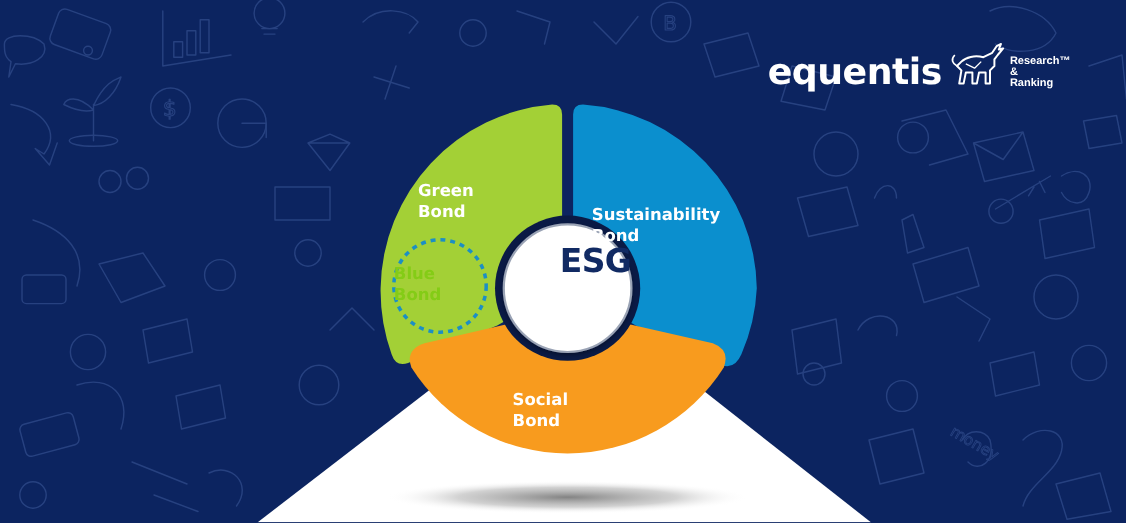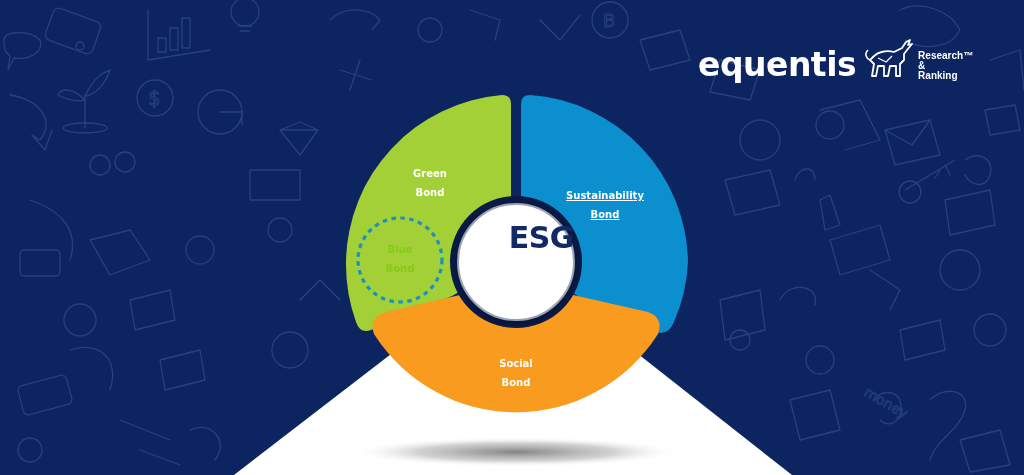--- a/index.html
+++ b/index.html
@@ -3,21 +3,21 @@
 <meta charset="utf-8">
 <style>
   html, body { margin: 0; padding: 0; }
   body { width: 1024px; height: 475px; overflow: hidden; background: #0c2460; position: relative; font-family: "DejaVu Sans", sans-serif; }
   .stage { position: absolute; left: 0; top: 0; width: 1024px; height: 475px; }
   .doodles { position: absolute; left: 0; top: 0; }
   .logo { position: absolute; left: 698px; top: 44px; height: 40px; display: flex; align-items: center; }
   .logo-word { color: #ffffff; font-family: "DejaVu Sans", sans-serif; font-weight: bold; font-size: 33px; letter-spacing: -0.5px; line-height: 1; }
   .logo-bull { width: 56px; height: 44px; margin-left: 4px; margin-top: -12px; }
   .logo-tag { display: flex; flex-direction: column; color: #ffffff; font-weight: bold; font-size: 10px; line-height: 10px; margin-left: 2px; margin-top: 4px; font-family: "Liberation Sans", sans-serif; }
-  .lbl { position: absolute; text-align: center; color: #ffffff; font-family: "DejaVu Sans", sans-serif; font-weight: bold; font-size: 10px; line-height: 19px; }
+  .lbl { position: absolute; text-align: left; color: #ffffff; font-family: "DejaVu Sans", sans-serif; font-weight: bold; font-size: 15px; line-height: 19px; }
   .lbl span { display: block; }
   .lbl-blue { color: #84cc16; }
   .center-text { position: absolute; left: 460px; top: 222px; width: 114px; text-align: right; color: #112a63; font-family: "DejaVu Sans", sans-serif; font-weight: bold; font-size: 30px; line-height: 31px; letter-spacing: -0.5px; }
   .center-text span { display: block; }
 </style>
 </head>
 <body>
 
 <div class="stage">
 
@@ -157,21 +157,21 @@
     <circle cx="400" cy="260" r="42" fill="none" stroke="#1c8fc4" stroke-width="3.2" stroke-dasharray="4.5 4.5"></circle>
 
     <circle cx="516" cy="262" r="66" fill="#0a1a45"></circle>
     <circle cx="516" cy="262" r="58" fill="#ffffff" stroke="#9aa3b5" stroke-width="2" filter="url(#ringShadow)"></circle>
   </svg>
 
   <div class="lbl" style="left:380px; top:164px; width:100px;">
     <span>Green</span>
     <span>Bond</span>
   </div>
-  <div class="lbl" style="left:538px; top:186px; width:134px;text-decoration:underline;">
+  <div class="lbl" style="left:538px; top:186px; width:134px;">
     <span>Sustainability</span>
     <span>Bond</span>
   </div>
   <div class="lbl" style="left:466px; top:354px; width:100px;">
     <span>Social</span>
     <span>Bond</span>
   </div>
   <div class="lbl lbl-blue" style="left:358px; top:240px; width:84px;">
     <span>Blue</span>
     <span>Bond</span>

